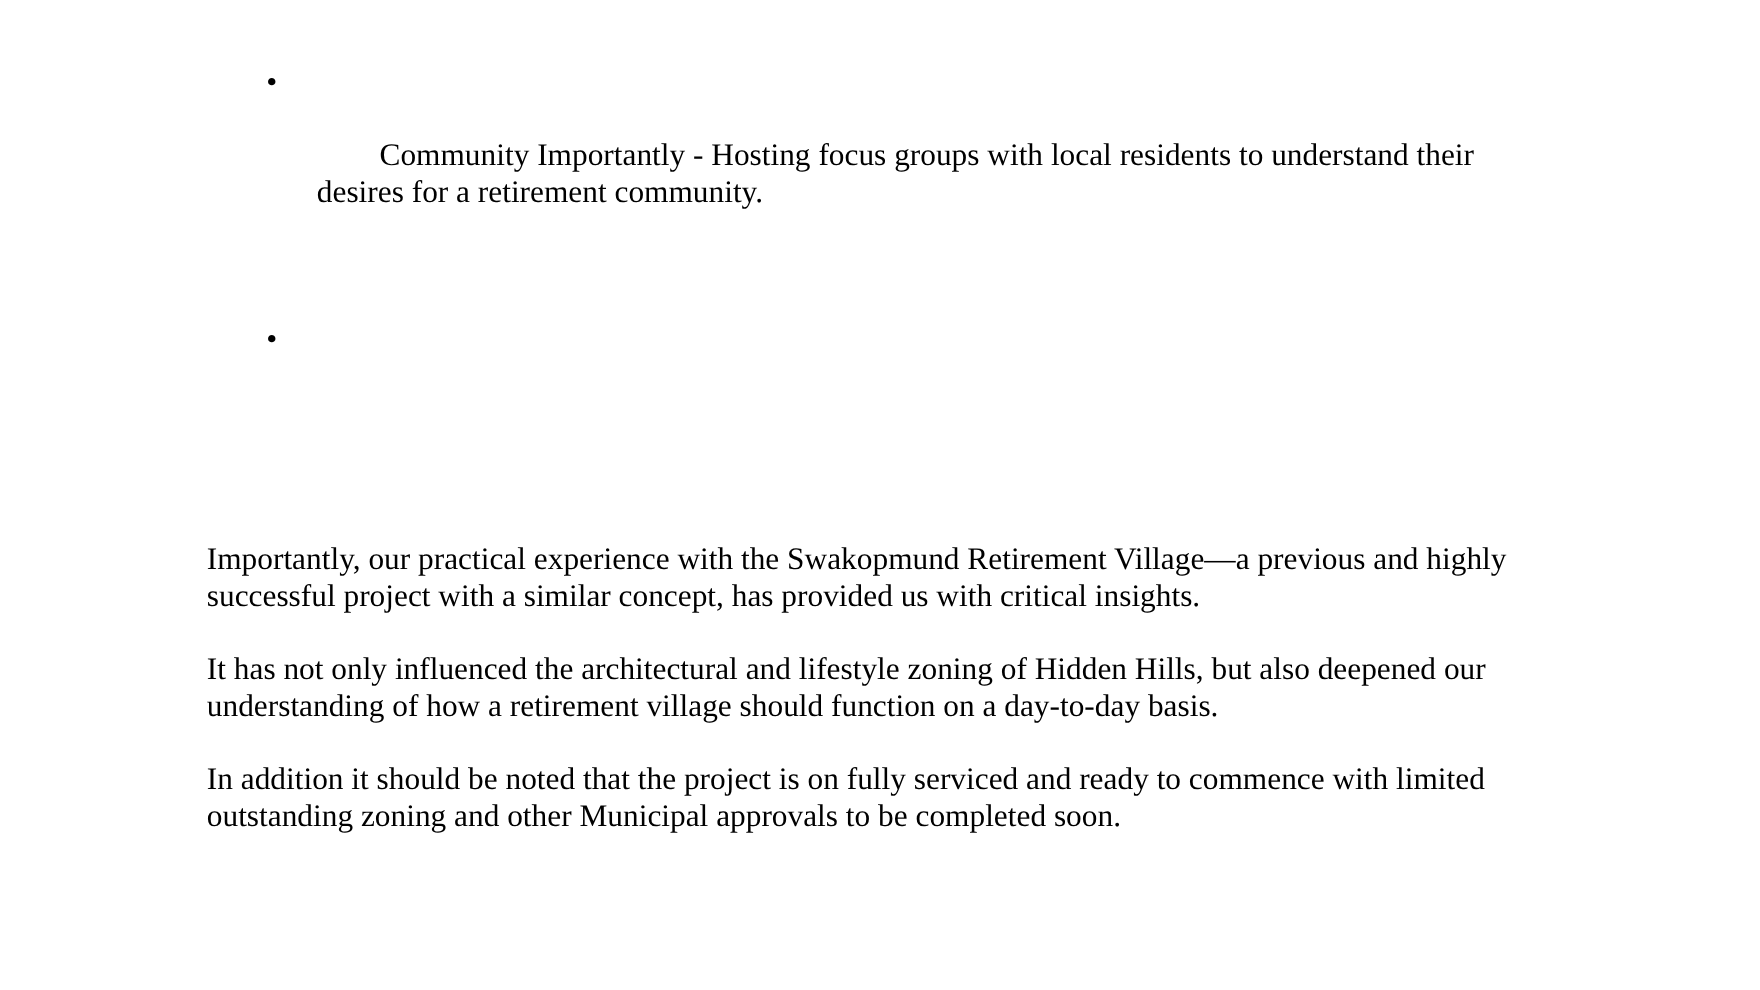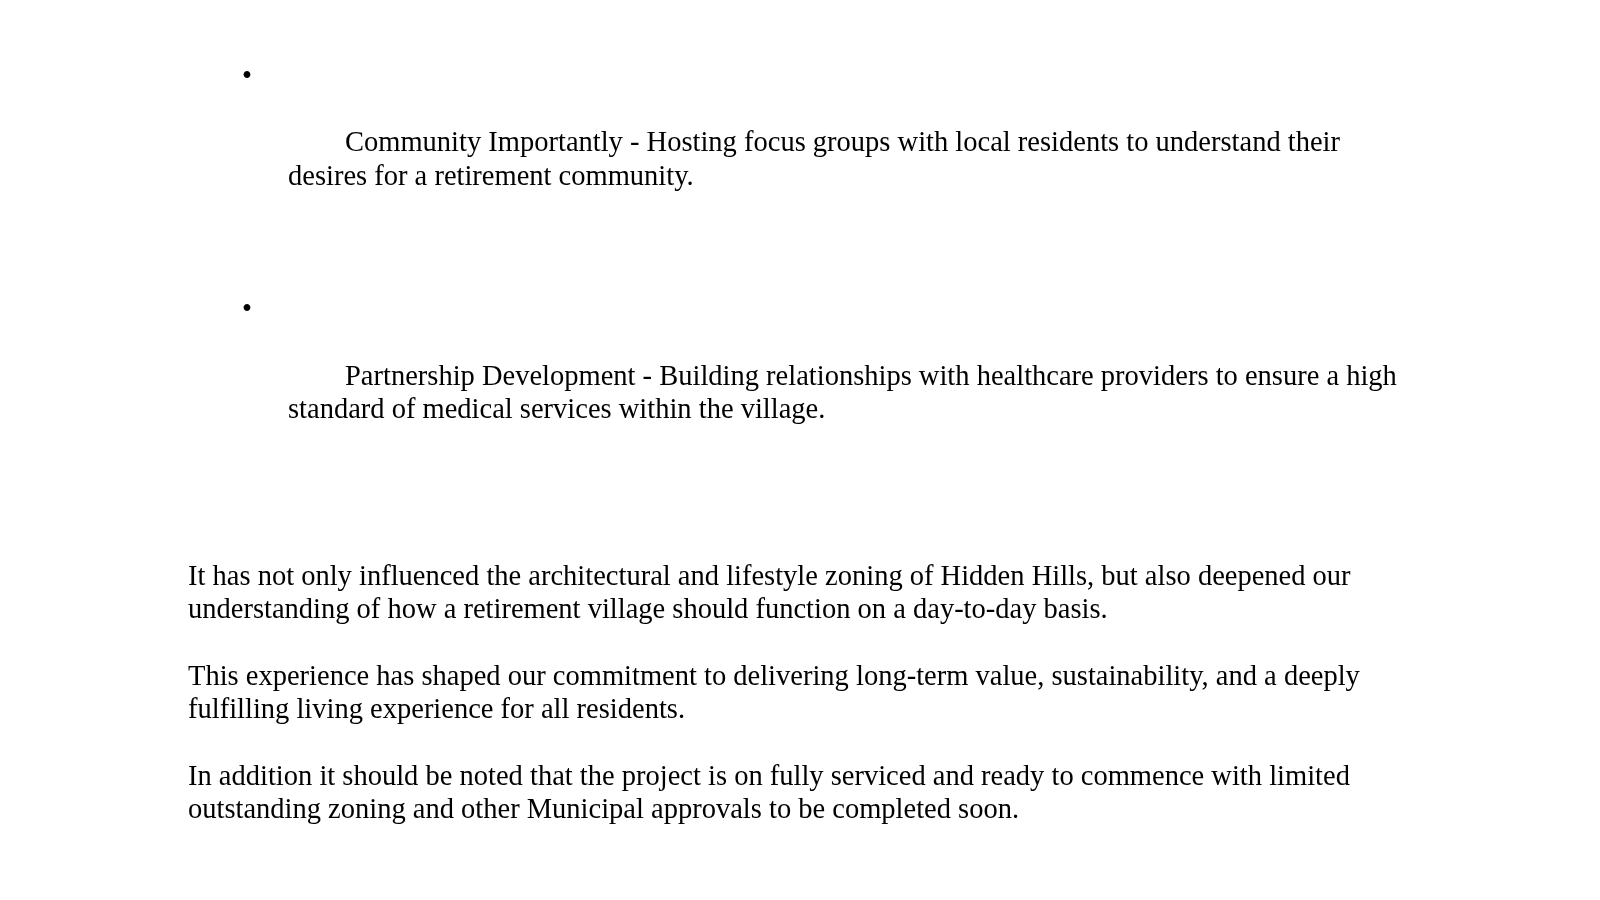--- a/index.html
+++ b/index.html
@@ -53,25 +53,24 @@
 <div class="page">
   <div class="content">
 
     <ul class="list-top">
       <li>
         <span class="bullet">•</span>
         <span>Community Importantly - Hosting focus groups with local residents to understand their desires for a retirement community.</span>
       </li>
       <li>
         <span class="bullet">•</span>
-        <span>Partnership Development - Building relationships with healthcare providers to ensure a high standard of medical services within the village.</span>
       </li>
     </ul>
 
+    <p>Importantly, our practical experience with the Swakopmund Retirement Village—a previous and highly successful project with a similar concept, has provided us with critical insights.</p>
 
     <p>It has not only influenced the architectural and lifestyle zoning of Hidden Hills, but also deepened our understanding of how a retirement village should function on a day-to-day basis.</p>
 
-    <p>This experience has shaped our commitment to delivering long-term value, sustainability, and a deeply fulfilling living experience for all residents.</p>
 
     <p>In addition it should be noted that the project is on fully serviced and ready to commence with limited outstanding zoning and other Municipal approvals to be completed soon.</p>
 
   </div>
 </div>
 
 </body></html>

